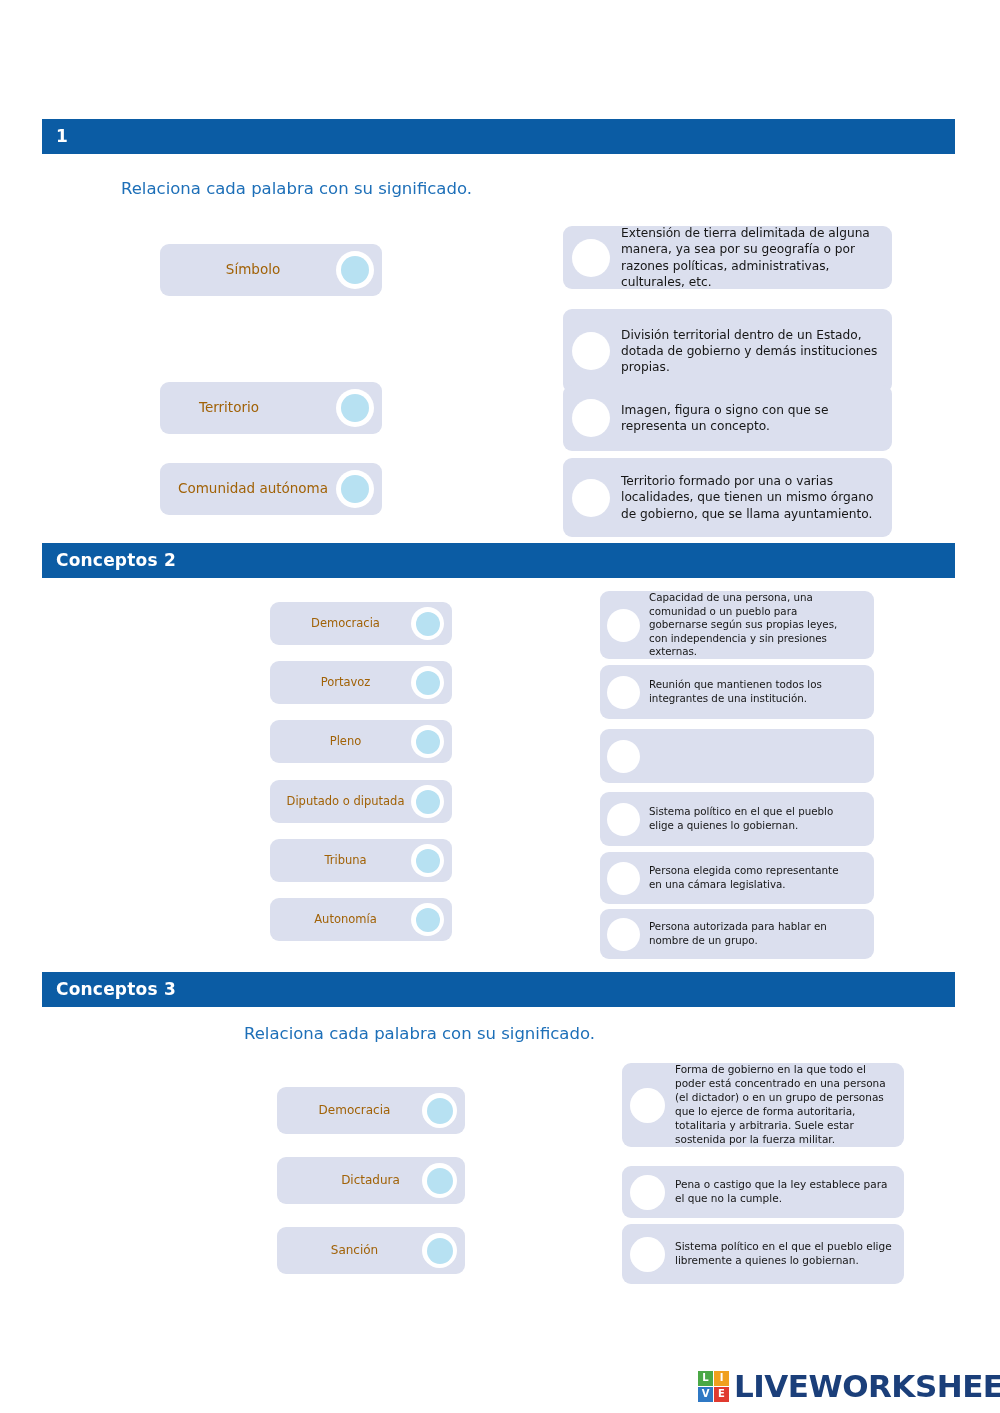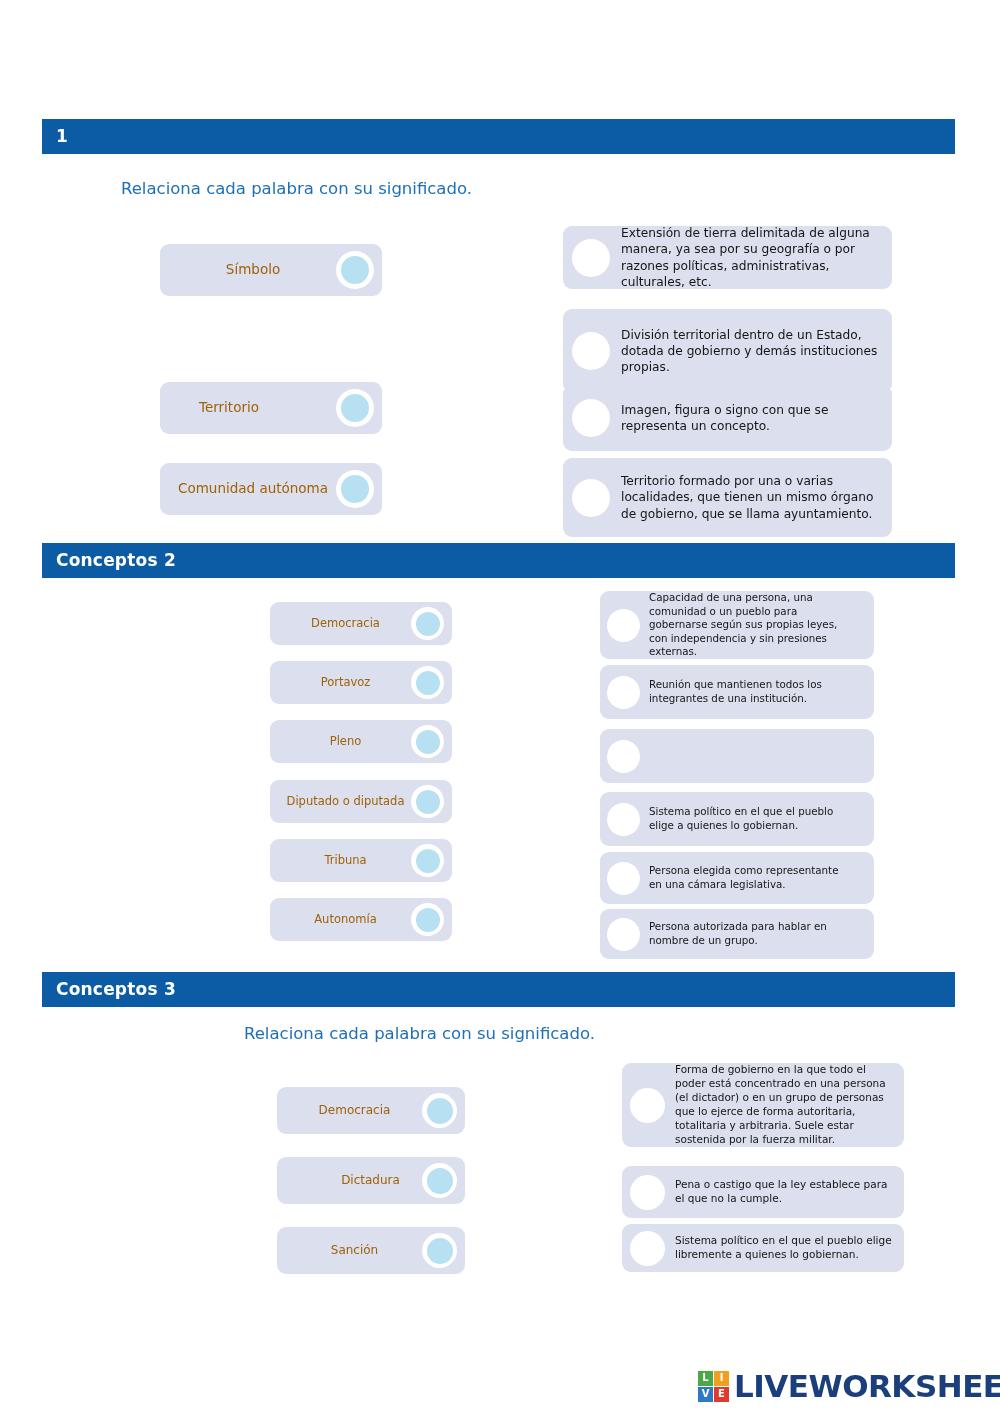--- a/index.html
+++ b/index.html
@@ -181,21 +181,21 @@
 
   .s3-def {
     left: 622px;
     width: 282px;
     padding: 8px 10px 8px 8px;
   }
   .s3-def .def-knob { width: 35px; height: 35px; margin-right: 10px; }
   .s3-def .def-text { font-size: 10.5px; line-height: 1.32; }
   #s3-d0 { top: 1063px; height: 84px; }
   #s3-d1 { top: 1166px; height: 52px; }
-  #s3-d2 { top: 1224px; height: 48px; }
+  #s3-d2 { top: 1224px; height: 60px; }
 
   
   .footer-logo {
     position: absolute;
     left: 698px;
     top: 1366px;
     display: flex;
     align-items: center;
     height: 40px;
   }

